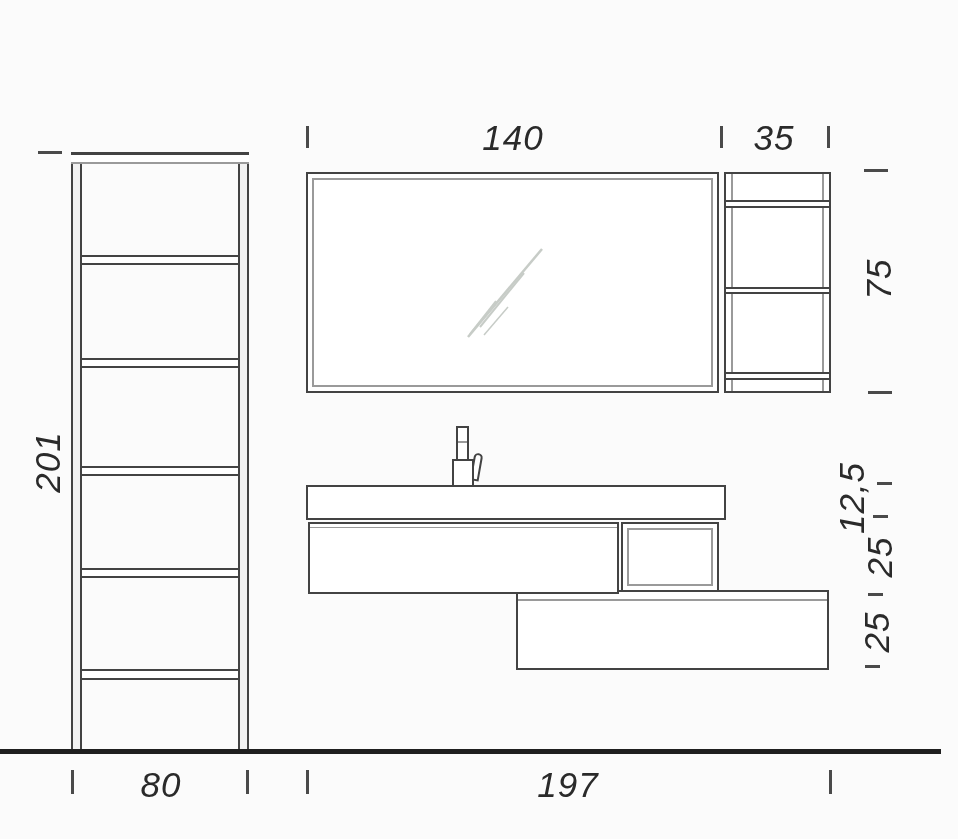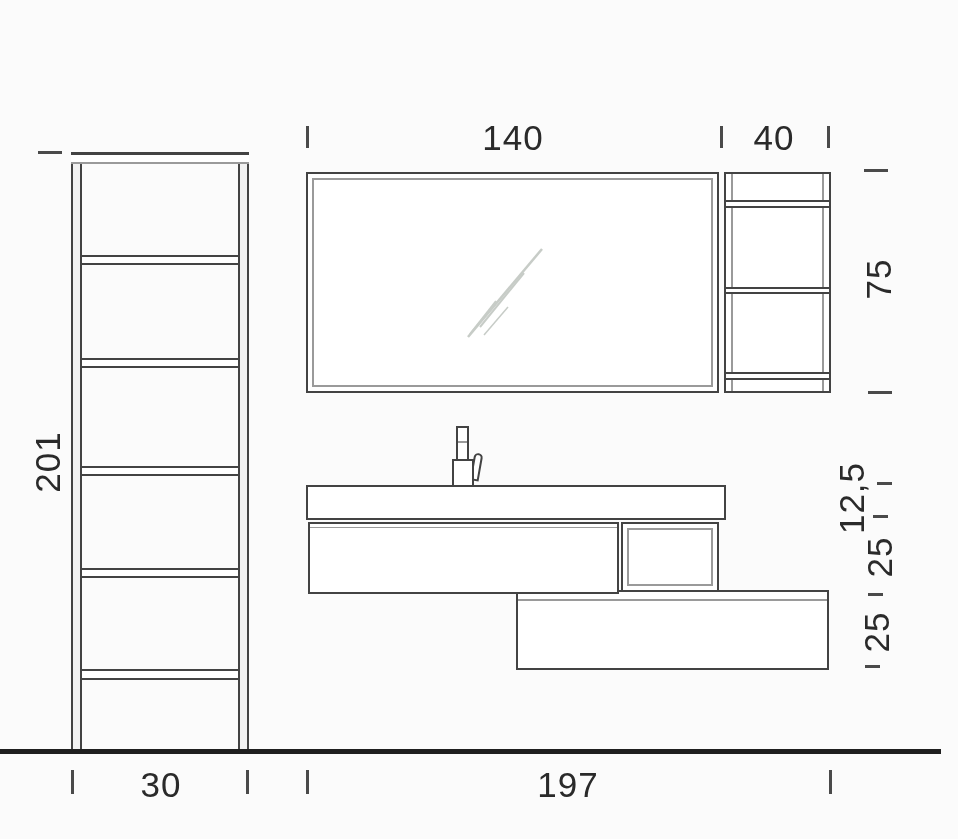--- a/index.html
+++ b/index.html
@@ -2,21 +2,21 @@
 <html style="--bg: #fbfbfb; --line: #434343; --line-light: #9a9a9a; --dim: #4a4a4a; --ground: #1f1f1f; --text: #2a2a2a; --glare: #c7ccc7;"><head>
 <meta charset="utf-8">
 <style>
   :root{
     --bg:#fbfbfb; --line:#434343; --line-light:#9a9a9a; --dim:#4a4a4a;
     --ground:#1f1f1f; --text:#2a2a2a; --glare:#c7ccc7;
   }
   html,body{margin:0;padding:0;background:#fff;}
   #canvas{
     position:relative;width:958px;height:839px;background:var(--bg);
-    overflow:hidden;font-family:"Liberation Sans", sans-serif;
+    overflow:hidden;font-family:"Liberation Sans", sans-serif;font-style:italic;
   }
   .abs{position:absolute;box-sizing:border-box;}
   .outline{border:2px solid var(--line);background:#fff;}
   .outline-light{border:2px solid var(--line-light);background:transparent;}
   .rail{border-left:2px solid var(--line);border-right:2px solid var(--line);background:#f2f2f2;}
   .shelf{border-top:2px solid var(--line);border-bottom:2px solid var(--line);background:#fff;}
   .band{border-top:2px solid var(--line);border-bottom:2px solid var(--line);background:#fff;}
   .thinline{background:var(--line-light);}
   .vtick{position:absolute;width:3px;height:22px;background:var(--dim);}
   .vtick.b{height:24px;}
@@ -73,37 +73,37 @@
   <div class="abs outline" style="left:456px;top:426px;width:13px;height:37px;"></div>
   <div class="abs thinline" style="left:458px;top:441px;width:9px;height:2px;"></div>
   <div class="abs outline" style="left:452px;top:459px;width:22px;height:28px;"></div>
 
   <div class="ground" style="left:0;top:749px;width:941px;height:5px;"></div>
 
   <div class="vtick" style="left:306px;top:126px;"></div>
   <div class="vtick" style="left:720px;top:126px;"></div>
   <div class="vtick" style="left:827px;top:126px;"></div>
   <div class="dim" style="left:513px;top:137px;">140</div>
-  <div class="dim" style="left:774px;top:137px;">40</div>
+  <div class="dim" style="left:774px;top:137px;">35</div>
 
   <div class="htick" style="left:38px;top:151px;"></div>
   <div class="dim rot" style="left:47px;top:462px;">201</div>
 
   <div class="htick" style="left:864px;top:169px;"></div>
   <div class="htick" style="left:868px;top:391px;"></div>
   <div class="dim rot" style="left:878px;top:279px;">75</div>
 
   <div class="htick small" style="left:877px;top:482px;"></div>
   <div class="htick small" style="left:873px;top:515px;"></div>
   <div class="htick small" style="left:868px;top:593px;"></div>
   <div class="htick small" style="left:865px;top:665px;"></div>
   <div class="dim rot" style="left:851px;top:498px;">12,5</div>
   <div class="dim rot" style="left:879px;top:557px;">25</div>
   <div class="dim rot" style="left:876px;top:632px;">25</div>
 
   <div class="vtick b" style="left:71px;top:770px;"></div>
   <div class="vtick b" style="left:246px;top:770px;"></div>
   <div class="vtick b" style="left:306px;top:770px;"></div>
   <div class="vtick b" style="left:829px;top:770px;"></div>
-  <div class="dim" style="left:161px;top:784px;">30</div>
+  <div class="dim" style="left:161px;top:784px;">80</div>
   <div class="dim" style="left:568px;top:784px;">197</div>
 
 </div>
 
 </body></html>

